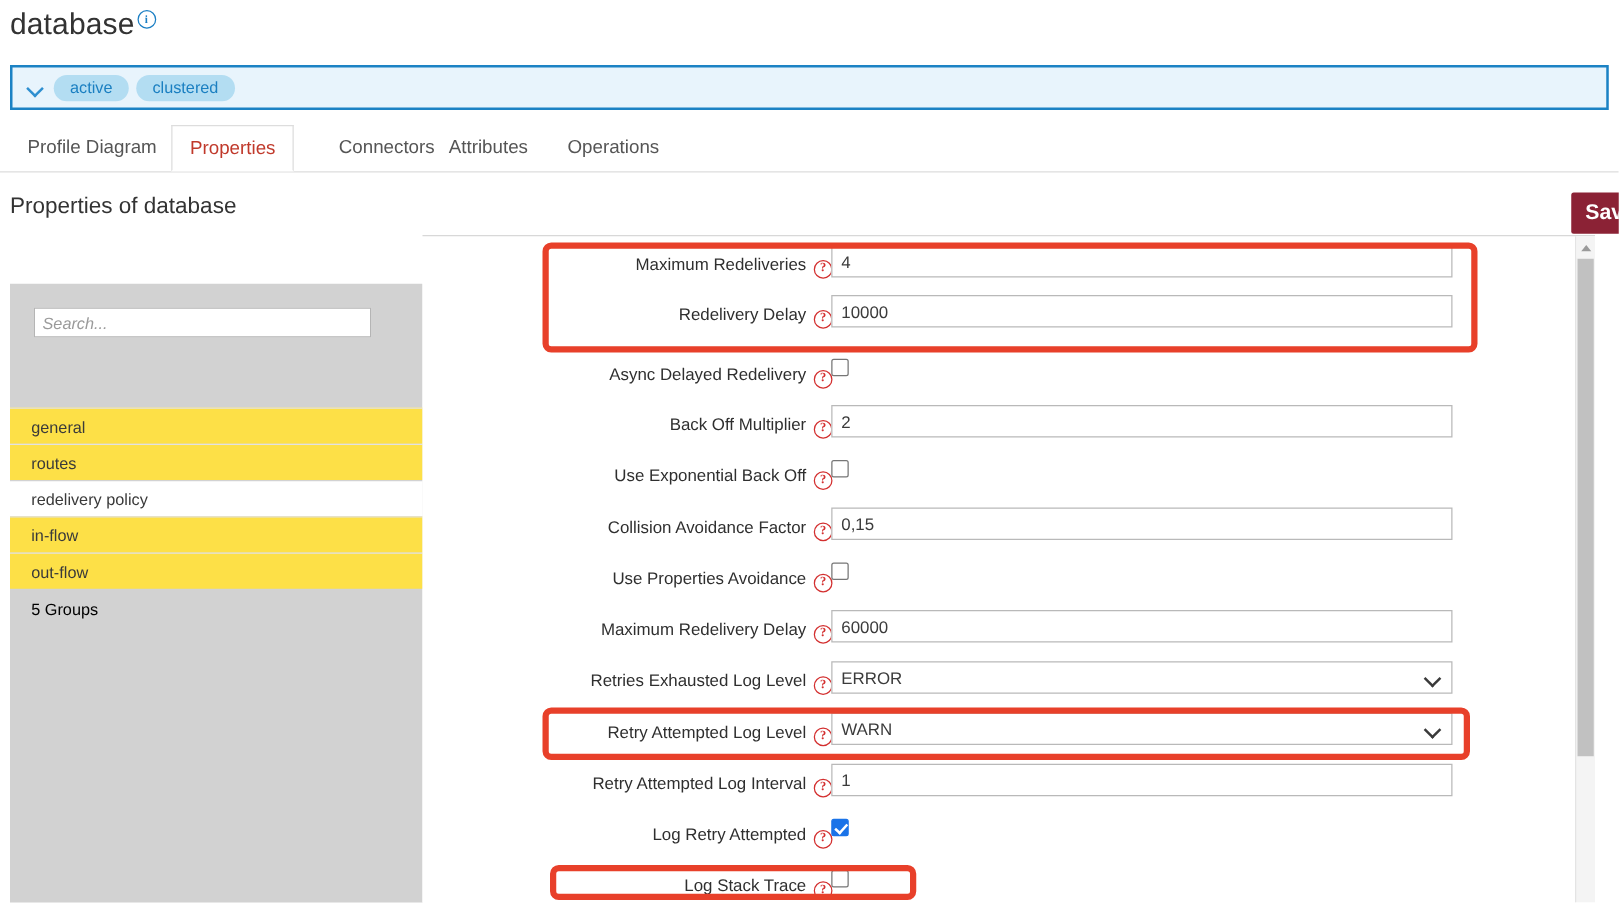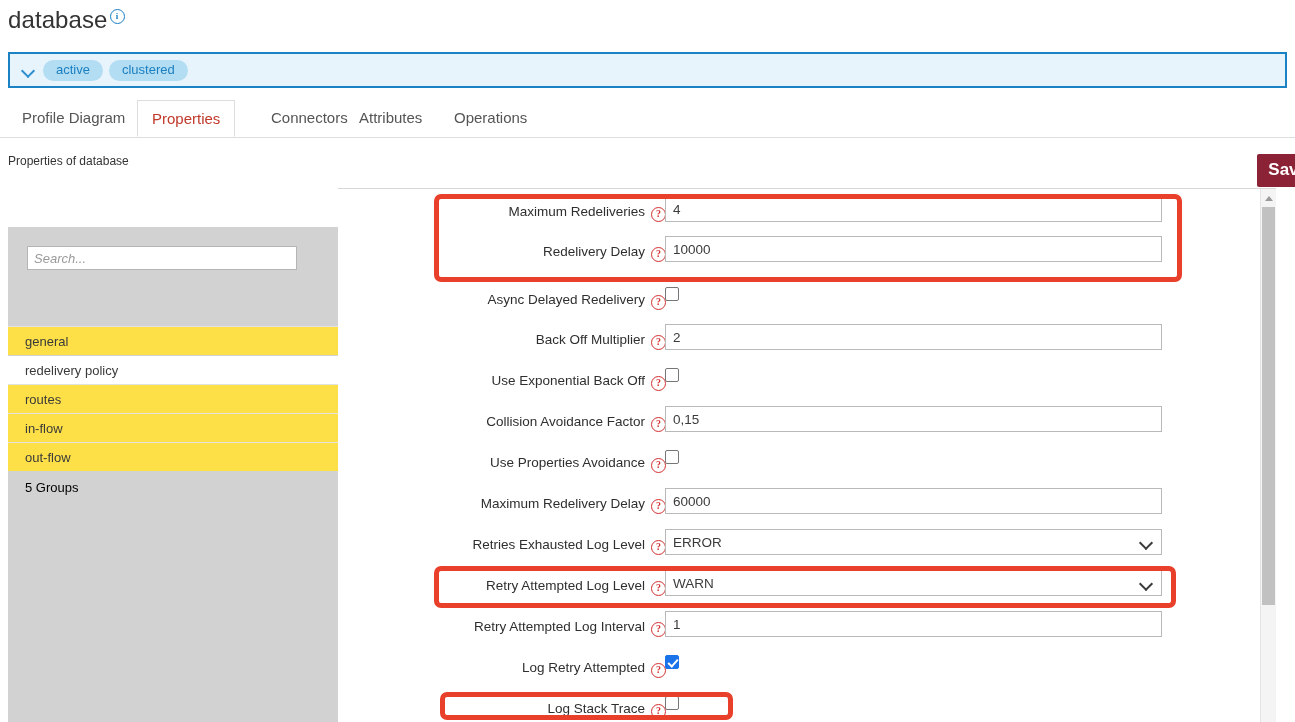--- a/index.html
+++ b/index.html
@@ -118,21 +118,21 @@
     border-bottom: 1px solid #ffffff;
     height: 37px;
     line-height: 35px;
   }
 
   
   .section-title {
     position: absolute;
     left: 8px;
     top: 154px;
-    font-size: 12px;
+    font-size: 18px;
     color: #333333;
     font-weight: 400;
   }
   .save-button {
     position: absolute;
     right: 11px;
     top: 154px;
     background: #8b2235;
     color: #ffffff;
     font-size: 17px;
@@ -408,22 +408,22 @@
 
   <div class="section-title">Properties of database</div>
   <button class="save-button">Save</button>
 
   <div class="group-panel">
     <input class="group-search" type="text" placeholder="Search..." style="">
     <div class="group-count">5 Groups</div>
 
     <div class="group-list" style="top:99px;">
       <div class="group-item">general</div>
+      <div class="group-item">routes</div>
       <div class="group-item selected">redelivery policy</div>
-      <div class="group-item">routes</div>
       <div class="group-item">in-flow</div>
       <div class="group-item">out-flow</div>
     </div>
   </div>
 
   <div class="form-area">
 
     <div class="form-row" style="top:4px;">
       <div class="form-label"><span>Maximum Redeliveries</span><span class="help-icon">?</span></div>
       <input class="form-input" type="text" value="4" style="">

